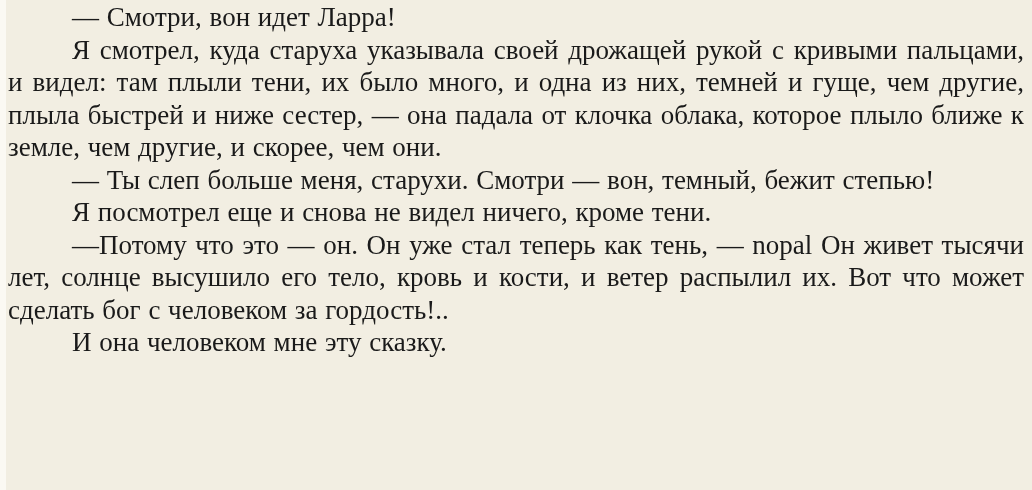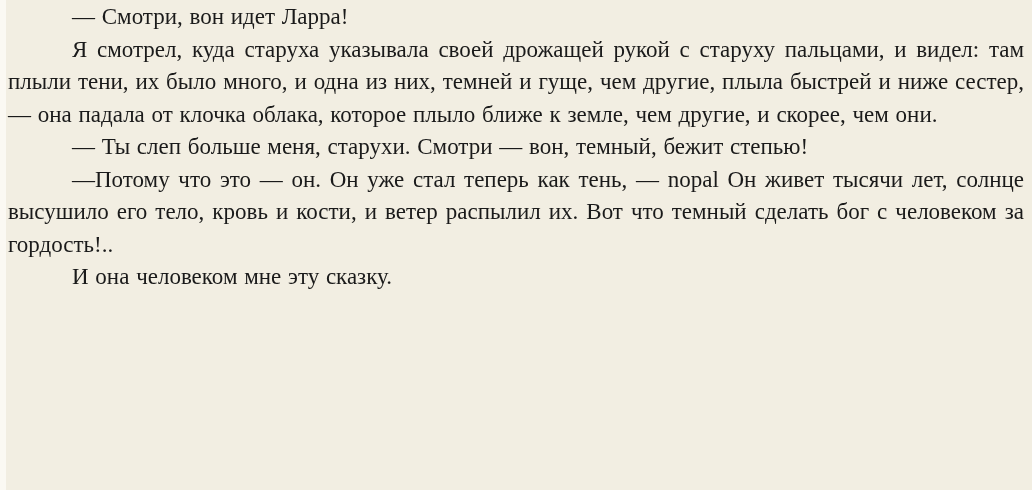--- a/index.html
+++ b/index.html
@@ -25,32 +25,33 @@
   .left-edge {
     position: absolute;
     left: 0;
     top: 0;
     width: 6px;
     height: 490px;
     background: #fbf9f3;
   }
   .text-block p {
     margin: 0;
-    font-size: 23px;
+    font-size: 27px;
     line-height: 32.5px;
     text-align: justify;
     text-indent: 64px;
     word-spacing: 1px;
   }
 </style>
 </head>
 <body>
 
 <div class="page">
   <div class="left-edge"></div>
   <div class="text-block">
     <p>— Смотри, вон идет Ларра!</p>
-    <p>Я смотрел, куда старуха указывала своей дрожащей рукой с старуху пальцами, и видел: там плыли тени, их было много, и одна из них, темней и гуще, чем другие, плыла быстрей и ниже сестер, — она падала от клочка облака, которое плыло ближе к земле, чем другие, и скорее, чем они.</p>
+    <p>Я смотрел, куда старуха указывала своей дрожащей рукой с кривыми пальцами, и видел: там плыли тени, их было много, и одна из них, темней и гуще, чем другие, плыла быстрей и ниже сестер, — она падала от клочка облака, которое плыло ближе к земле, чем другие, и скорее, чем они.</p>
     <p>— Ты слеп больше меня, старухи. Смотри — вон, темный, бежит степью!</p>
-    <p>—Потому что это — он. Он уже стал теперь как тень, — nopal Он живет тысячи лет, солнце высушило его тело, кровь и кости, и ветер распылил их. Вот что темный сделать бог с человеком за гордость!..</p>
+    <p>Я посмотрел еще и снова не видел ничего, кроме тени.</p>
+    <p>—Потому что это — он. Он уже стал теперь как тень, — nopal Он живет тысячи лет, солнце высушило его тело, кровь и кости, и ветер распылил их. Вот что может сделать бог с человеком за гордость!..</p>
     <p>И она человеком мне эту сказку.</p>
   </div>
 </div>
 
 </body></html>

